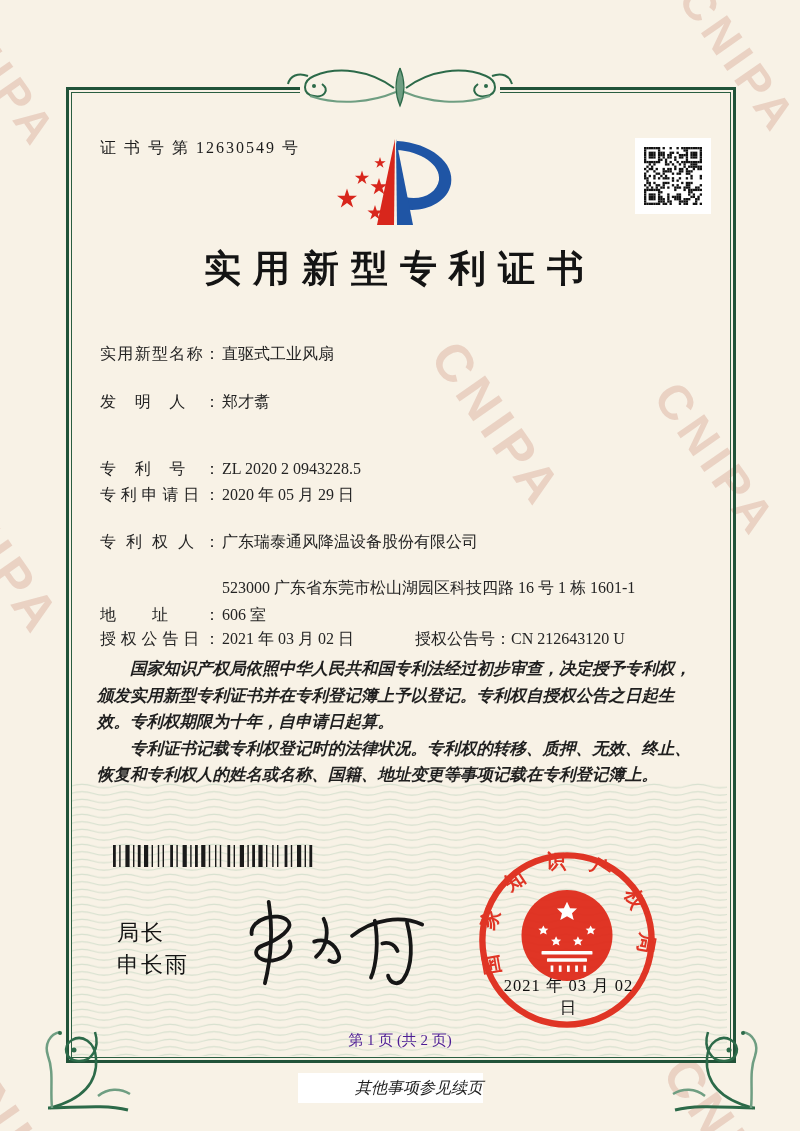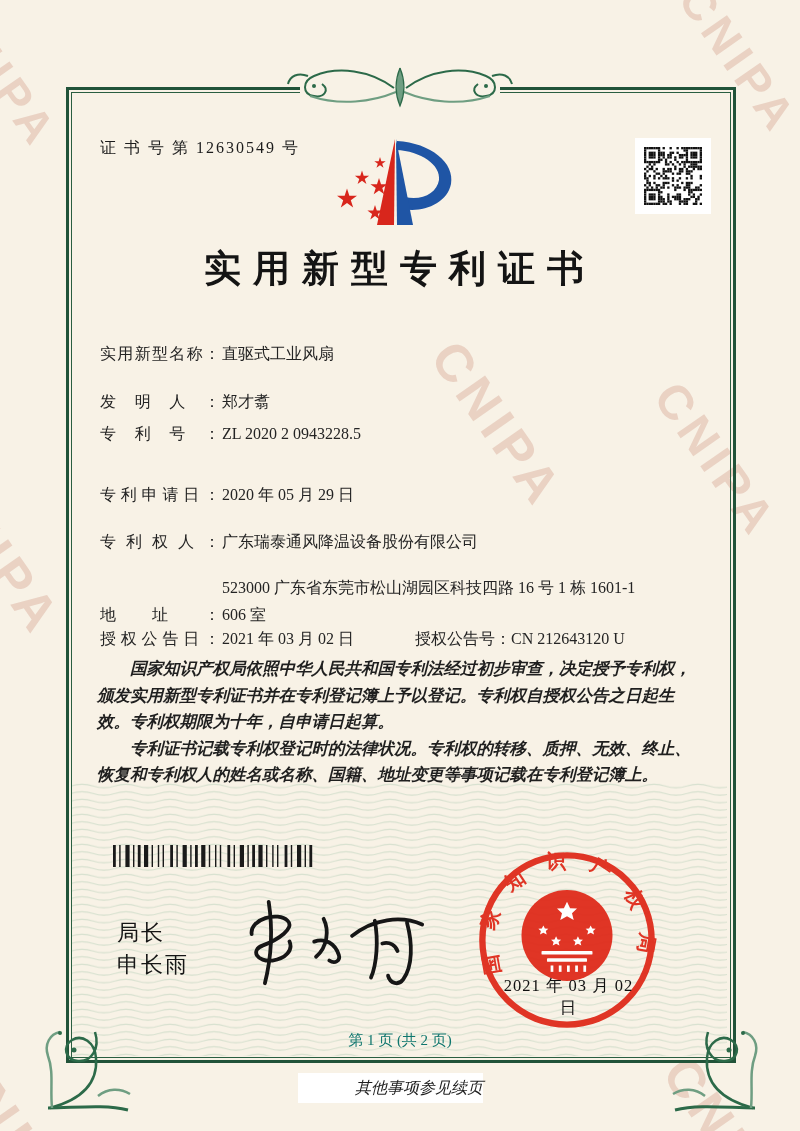--- a/index.html
+++ b/index.html
@@ -36,21 +36,21 @@
   .barcode{position:absolute;left:113px;top:845px;z-index:2;}
   
   .signer{position:absolute;left:117px;z-index:2;font-family:"Liberation Sans","DejaVu Sans",sans-serif;
           font-size:22px;color:#161616;letter-spacing:2px;}
   .sig{position:absolute;left:240px;top:898px;z-index:5;}
   
   .seal{position:absolute;left:476px;top:849px;z-index:4;opacity:0.95;}
   .seal-date{position:absolute;left:496px;top:975px;width:145px;text-align:center;
              font-size:16.5px;color:#101010;z-index:6;letter-spacing:1px;}
   .page-footer{position:absolute;left:0;top:1031px;width:800px;text-align:center;
-               font-size:15px;color:#0f766e;z-index:2;}
+               font-size:15px;color:#4c1d95;z-index:2;}
   .cont-note{position:absolute;left:298px;top:1073px;width:185px;height:30px;background:#fff;
              z-index:2;text-align:right;line-height:30px;font-size:16px;font-style:italic;color:#1f1f1f;}
   .corner{position:absolute;z-index:2;}
   .top-orn{position:absolute;left:285px;top:62px;z-index:2;}
 </style>
 </head>
 <body>
 
 <span class="wm" style="left:-28px;top:-12px;font-size:46px;">CNIPA</span>
 <span class="wm" style="left:712px;top:-26px;font-size:46px;">CNIPA</span>
@@ -431,21 +431,21 @@
 <div class="title">实用新型专利证书</div>
 
 <div class="field-row" style="top:340px">
   <span class="flabel">实用新型名称：</span>
   <span class="fvalue">直驱式工业风扇</span>
 </div>
 <div class="field-row" style="top:388px">
   <span class="flabel">发明人：</span>
   <span class="fvalue">郑才翥</span>
 </div>
-<div class="field-row" style="top:420px">
+<div class="field-row" style="top:455px">
   <span class="flabel">专利号：</span>
   <span class="fvalue">ZL 2020 2 0943228.5</span>
 </div>
 <div class="field-row" style="top:481px">
   <span class="flabel">专利申请日：</span>
   <span class="fvalue">2020 年 05 月 29 日</span>
 </div>
 <div class="field-row" style="top:528px">
   <span class="flabel">专利权人：</span>
   <span class="fvalue">广东瑞泰通风降温设备股份有限公司</span>

